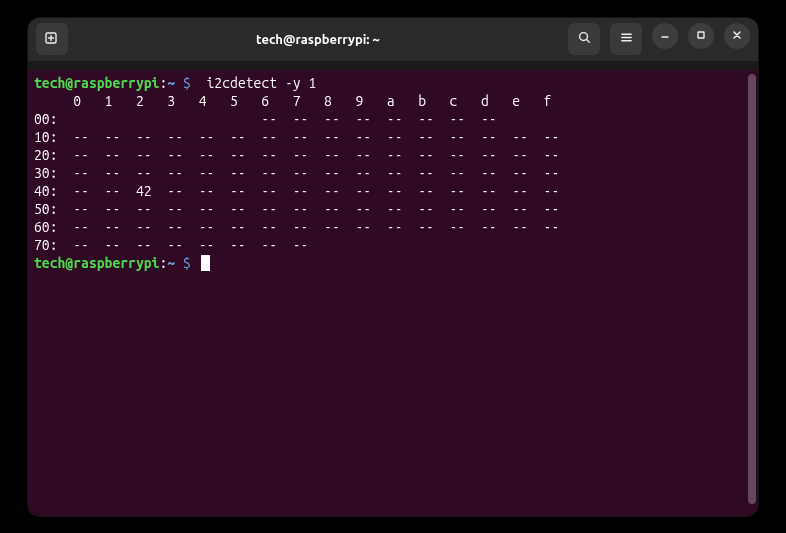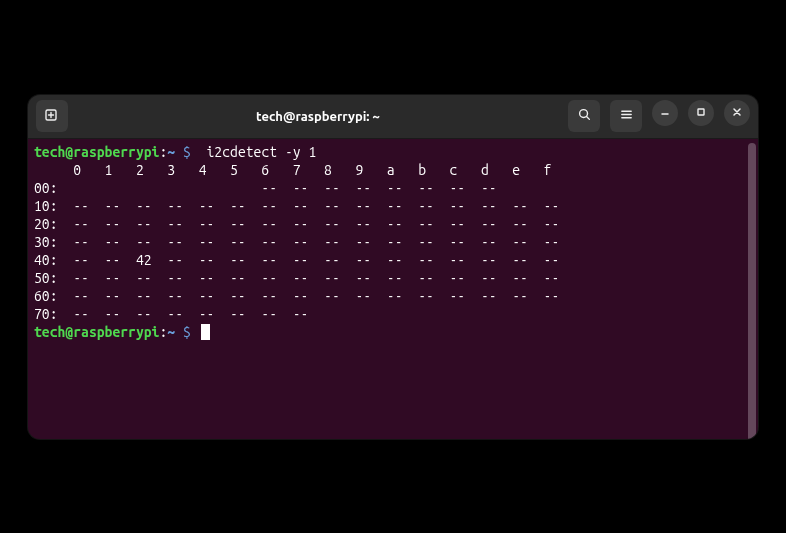--- a/index.html
+++ b/index.html
@@ -11,21 +11,21 @@
       background: #000;
       width: 786px;
       height: 533px;
       font-family: 'Ubuntu Mono', 'DejaVu Sans Mono', 'Consolas', monospace;
       display: flex;
       align-items: center;
       justify-content: center;
     }
     .window {
       width: 730px;
-      height: 344px;
+      height: 498px;
       background: #1a1a1a;
       border-radius: 12px;
       overflow: hidden;
       display: flex;
       flex-direction: column;
       box-shadow: 0 0 0 1px rgba(255,255,255,0.08);
     }
     .titlebar {
       height: 44px;
       background: #2a2a2a;
@@ -70,20 +70,21 @@
       background: #3d3d3d;
     }
     .terminal-body {
       flex: 1;
       background: #300a24;
       padding: 4px 6px;
       overflow: hidden;
       position: relative;
       font-size: 14px;
       line-height: 18px;
+      margin-top: 8px;
     }
     .terminal-content {
       white-space: pre;
       color: #ffffff;
       font-family: 'Ubuntu Mono', 'DejaVu Sans Mono', 'Consolas', monospace;
     }
     .prompt-user { color: #4fd84f; font-weight: bold; }
     .prompt-colon { color: #ffffff; }
     .prompt-path { color: #6a9fdb; font-weight: bold; }
     .prompt-dollar { color: #6a9fdb; }

